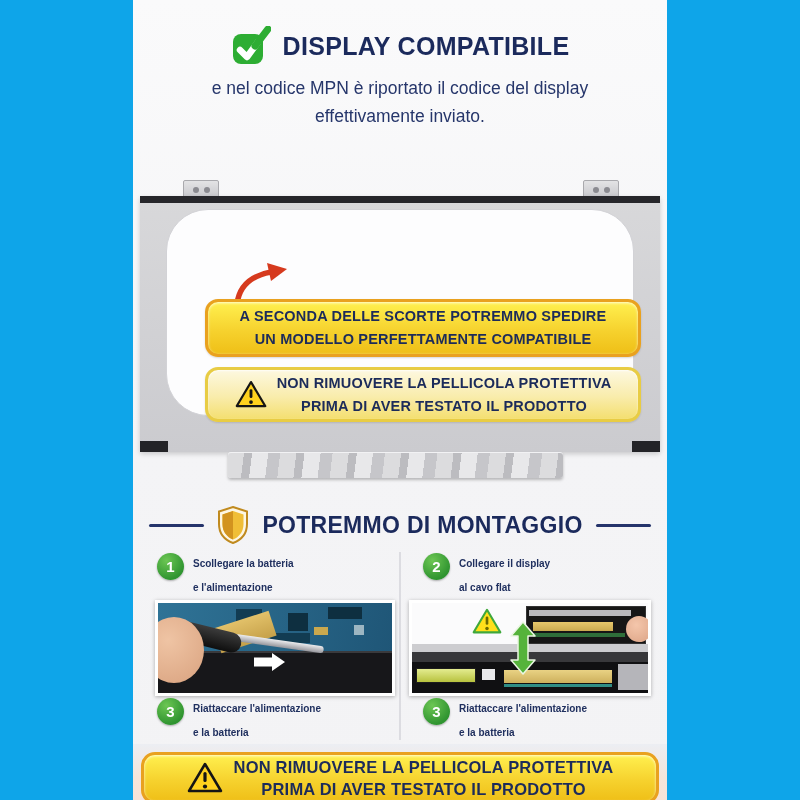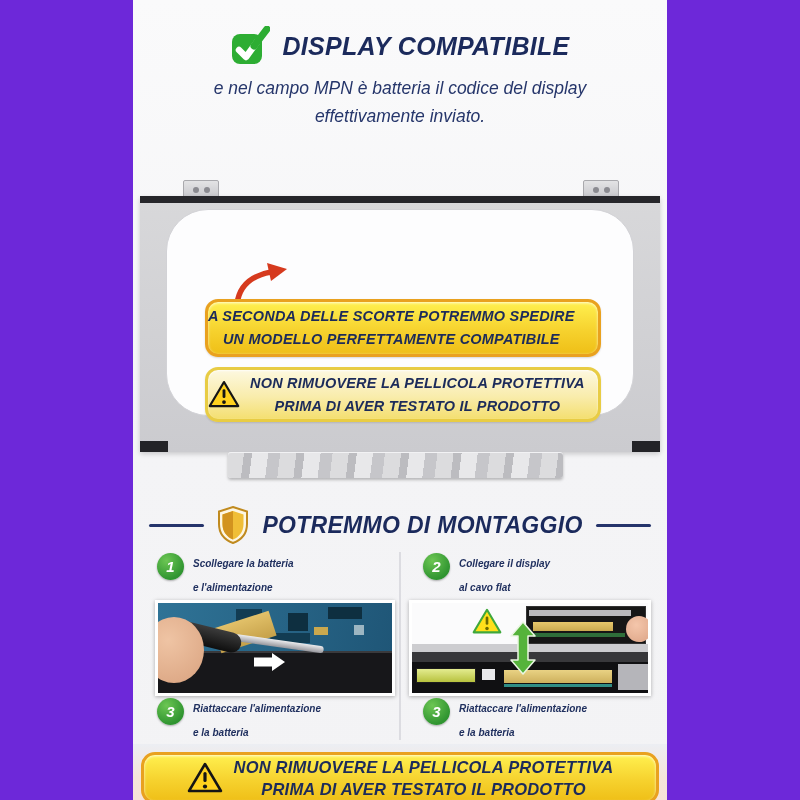--- a/index.html
+++ b/index.html
@@ -1,18 +1,18 @@
 <!DOCTYPE html>
 <html><head>
 <meta charset="utf-8">
 <style>
   html,body{margin:0;padding:0;}
   .canvas{
-    position:relative;width:800px;height:800px;background:#6d28d9;
-    overflow:hidden;font-family:"Liberation Sans",sans-serif;font-style:italic;
+    position:relative;width:800px;height:800px;background:#0ea5e9;
+    overflow:hidden;font-family:"Liberation Sans",sans-serif;
   }
   .content{
     position:absolute;left:133px;top:0;width:534px;height:800px;
     background:linear-gradient(180deg,#fafafb 0%,#f4f4f6 55%,#f3f3f5 100%);
   }
   
   .title-row{position:absolute;top:26px;left:0;width:534px;display:flex;justify-content:center;align-items:center;gap:12px;}
   .title-text{font-size:25px;font-weight:bold;color:#1b2a5c;letter-spacing:.3px;}
   .intro{position:absolute;top:74px;left:0;width:534px;text-align:center;color:#26366b;font-size:17.5px;line-height:28px;}
   
@@ -20,21 +20,21 @@
   .bracket i{width:6px;height:6px;border-radius:50%;background:#8a8a90;display:block;}
   .panel-body{position:absolute;left:7px;top:196px;width:520px;height:256px;background:linear-gradient(180deg,#d8d8da 0%,#cbcbcf 100%);border-radius:2px;box-shadow:0 2px 5px rgba(0,0,0,.18);}
   .panel-top-strip{position:absolute;left:0;top:0;width:100%;height:7px;background:#26262a;}
   .panel-inner{position:absolute;left:26px;right:26px;top:13px;bottom:36px;background:#fdfdfe;border-radius:42px;border:1px solid #d2d2d6;}
   .panel-corner{position:absolute;bottom:0;width:28px;height:11px;background:#232327;}
   .foil{position:absolute;left:95px;top:452px;width:335px;height:26px;border-radius:3px;
     background:repeating-linear-gradient(97deg,#dcdcde 0 16px,#bcbcc0 16px 24px,#e8e8ea 24px 40px,#c6c6ca 40px 52px);
     box-shadow:0 2px 3px rgba(0,0,0,.25), inset 0 1px 0 #f2f2f4;}
   .red-arrow{position:absolute;left:96px;top:262px;}
   
-  .banner{box-sizing:border-box;position:absolute;left:72px;width:396px;border-radius:13px;display:flex;align-items:center;text-align:center;}
+  .banner{box-sizing:border-box;position:absolute;left:72px;width:436px;border-radius:13px;display:flex;align-items:center;justify-content:center;text-align:center;}
   .banner-stock{top:299px;height:58px;border:3px solid #e9a11f;background:linear-gradient(180deg,#fff04f 0%,#f6d22e 55%,#efbf17 100%);box-shadow:inset 0 1px 3px rgba(255,255,255,.8),0 1px 2px rgba(0,0,0,.15);}
   .banner-film{top:367px;height:55px;border:3px solid #e8cc44;background:linear-gradient(180deg,#fdf8e0 0%,#f9ecab 55%,#f4df70 100%);box-shadow:inset 0 1px 2px rgba(255,255,255,.8),0 1px 2px rgba(0,0,0,.12);gap:10px;}
   .banner-text{font-size:14.5px;font-weight:bold;color:#1c2b5a;line-height:23px;letter-spacing:.2px;}
   
   .proc-row{position:absolute;top:506px;left:0;width:534px;display:flex;align-items:center;justify-content:center;gap:13px;}
   .rule{width:55px;height:3px;background:#25346b;border-radius:2px;}
   .proc-title{font-size:23px;font-weight:bold;color:#1b2a5c;letter-spacing:.3px;}
   
   .col-divider{position:absolute;left:266px;top:552px;width:2px;height:188px;background:#dcdce1;}
   .step-label{position:absolute;display:flex;gap:9px;align-items:flex-start;}
@@ -91,21 +91,21 @@
 
     <div class="title-row">
       <svg width="40" height="40" viewBox="0 0 40 40">
         <rect x="2" y="8" width="30" height="30" rx="8" fill="#2dad33"></rect>
         <path d="M9,24 L16,31 L27,16" stroke="#ffffff" stroke-width="6.5" fill="none" stroke-linecap="round" stroke-linejoin="round"></path>
         <path d="M24,20 L37,3" stroke="#2dad33" stroke-width="7" stroke-linecap="round"></path>
       </svg>
       <span class="title-text">DISPLAY COMPATIBILE</span>
     </div>
     <div class="intro">
-      <div>e nel campo MPN è batteria il codice del display</div>
+      <div>e nel codice MPN è riportato il codice del display</div>
       <div>effettivamente inviato.</div>
     </div>
 
     <div class="bracket" style="left:50px;top:180px;">
         <i></i>
         <i></i>
       </div>
     <div class="bracket" style="left:450px;top:180px;">
         <i></i>
         <i></i>

